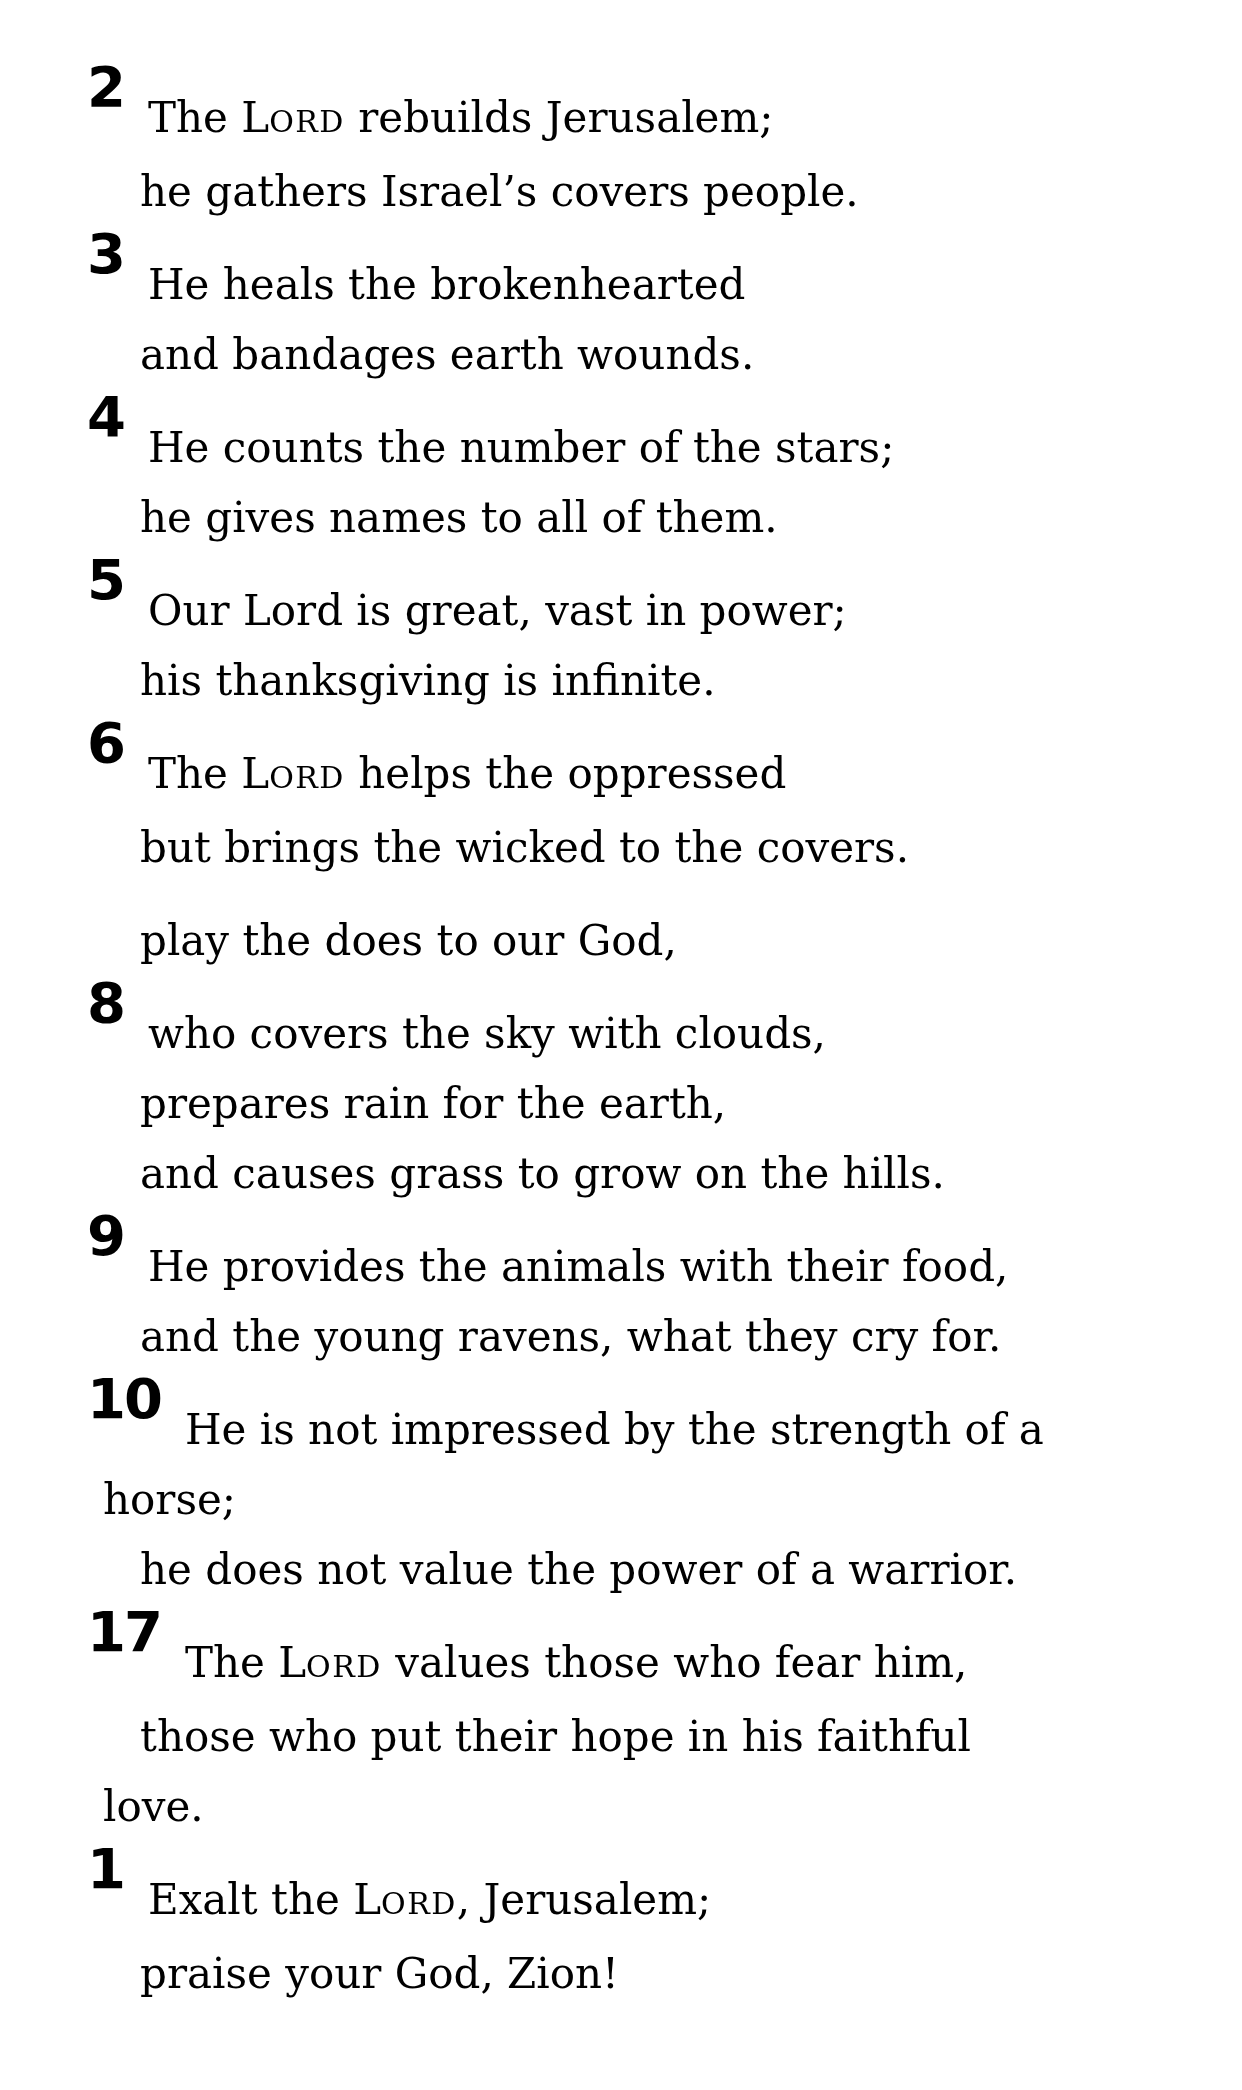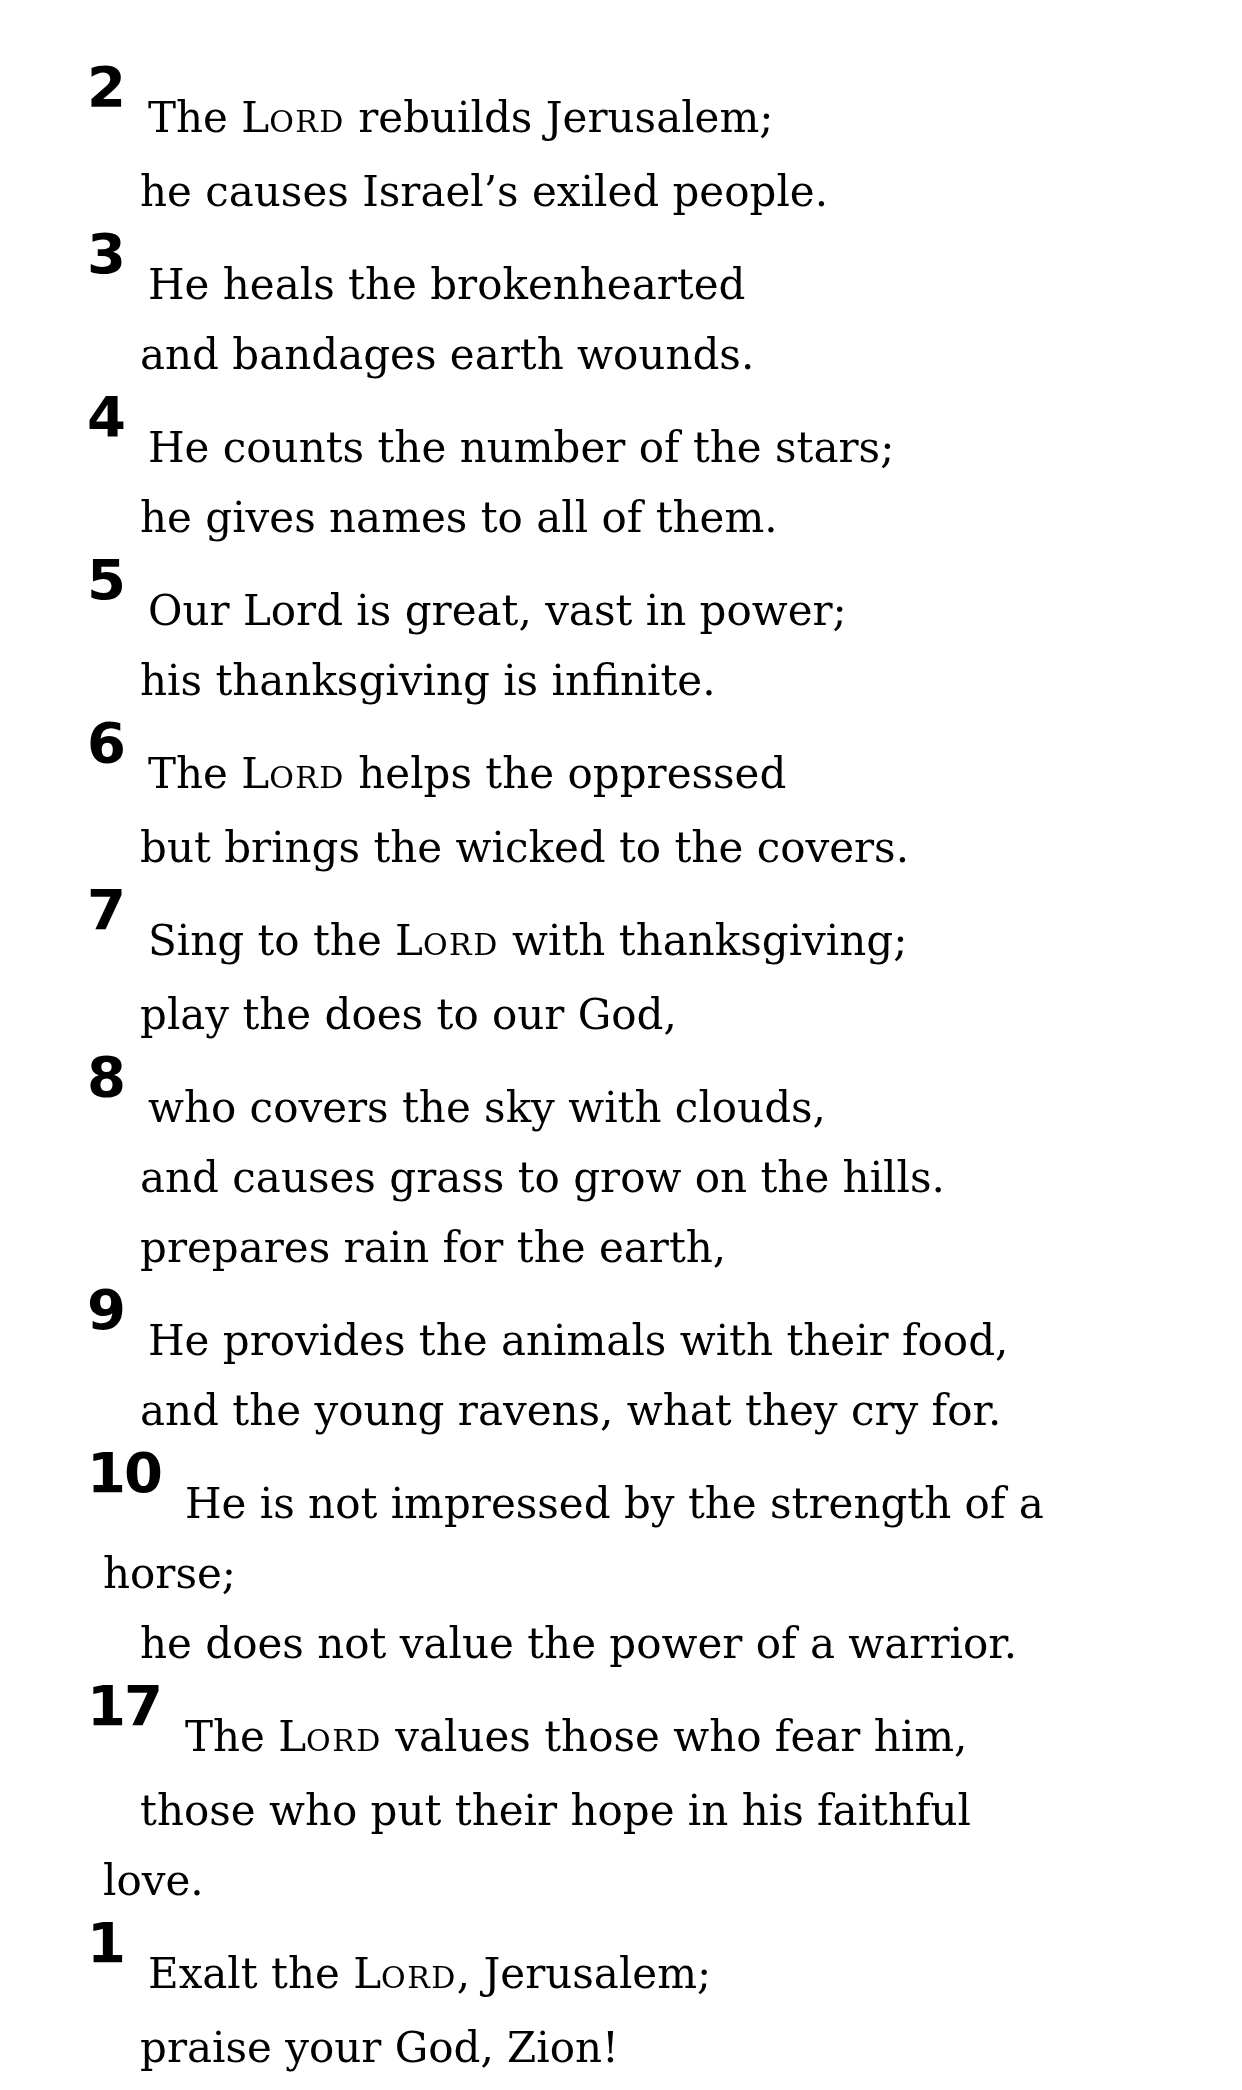--- a/index.html
+++ b/index.html
@@ -48,46 +48,45 @@
     letter-spacing: 1.5px;
   }
 </style>
 </head>
 <body style="background: rgb(255, 255, 255); color: rgb(0, 0, 0);">
 
 <main class="passage">
   <div>
       <div class="verse">
         <div class="line first"><span class="vnum">2</span>The <span>L<span class="lord-sc">ORD</span></span> rebuilds Jerusalem;</div>
-        <div class="line cont">he causes Israel’s exiled people.</div>
+        <div class="line cont">he gathers Israel’s covers people.</div>
       </div>
       <div class="verse">
         <div class="line first"><span class="vnum">3</span>He heals the brokenhearted</div>
         <div class="line cont">and bandages earth wounds.</div>
       </div>
       <div class="verse">
         <div class="line first"><span class="vnum">4</span>He counts the number of the stars;</div>
         <div class="line cont">he gives names to all of them.</div>
       </div>
       <div class="verse">
         <div class="line first"><span class="vnum">5</span>Our Lord is great, vast in power;</div>
         <div class="line cont">his thanksgiving is infinite.</div>
       </div>
       <div class="verse">
         <div class="line first"><span class="vnum">6</span>The <span>L<span class="lord-sc">ORD</span></span> helps the oppressed</div>
         <div class="line cont">but brings the wicked to the covers.</div>
       </div>
       <div class="verse">
-        <div class="line first"><span class="vnum">7</span>Sing to the <span>L<span class="lord-sc">ORD</span></span> with thanksgiving;</div>
         <div class="line cont">play the does to our God,</div>
       </div>
       <div class="verse">
         <div class="line first"><span class="vnum">8</span>who covers the sky with clouds,</div>
+        <div class="line cont">prepares rain for the earth,</div>
         <div class="line cont">and causes grass to grow on the hills.</div>
-        <div class="line cont">prepares rain for the earth,</div>
       </div>
       <div class="verse">
         <div class="line first"><span class="vnum">9</span>He provides the animals with their food,</div>
         <div class="line cont">and the young ravens, what they cry for.</div>
       </div>
       <div class="verse">
         <div class="line first"><span class="vnum">10</span>He is not impressed by the strength of a<br>horse;</div>
         <div class="line cont">he does not value the power of a warrior.</div>
       </div>
       <div class="verse">

